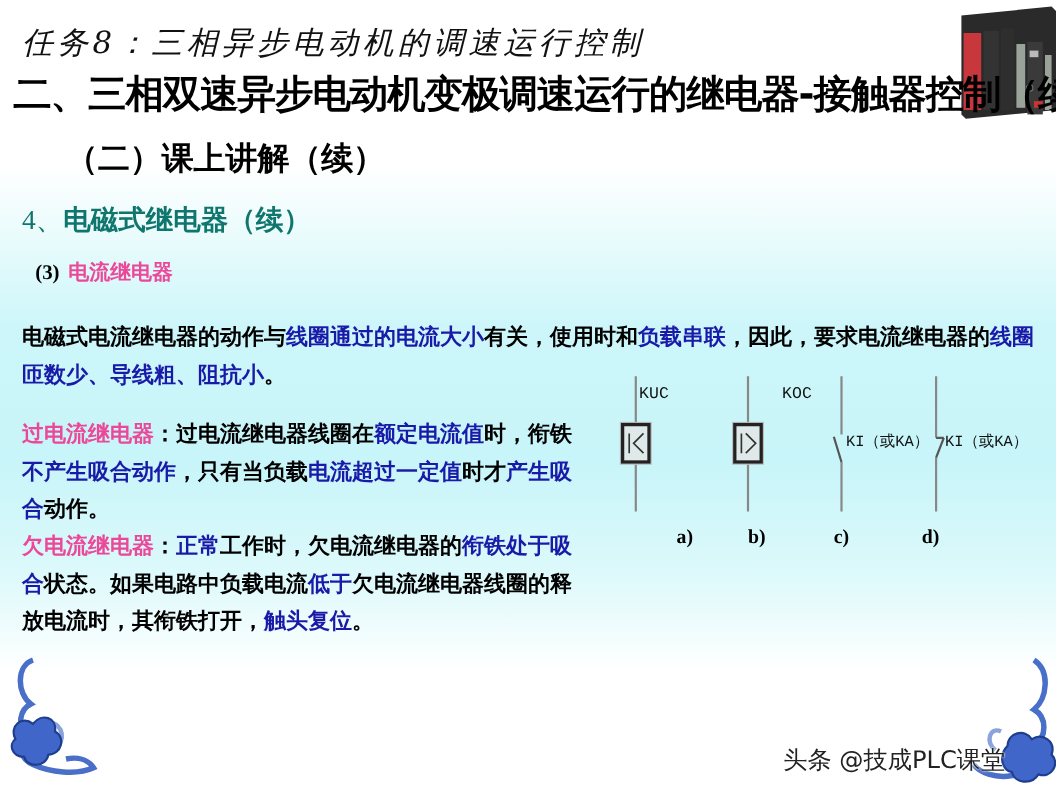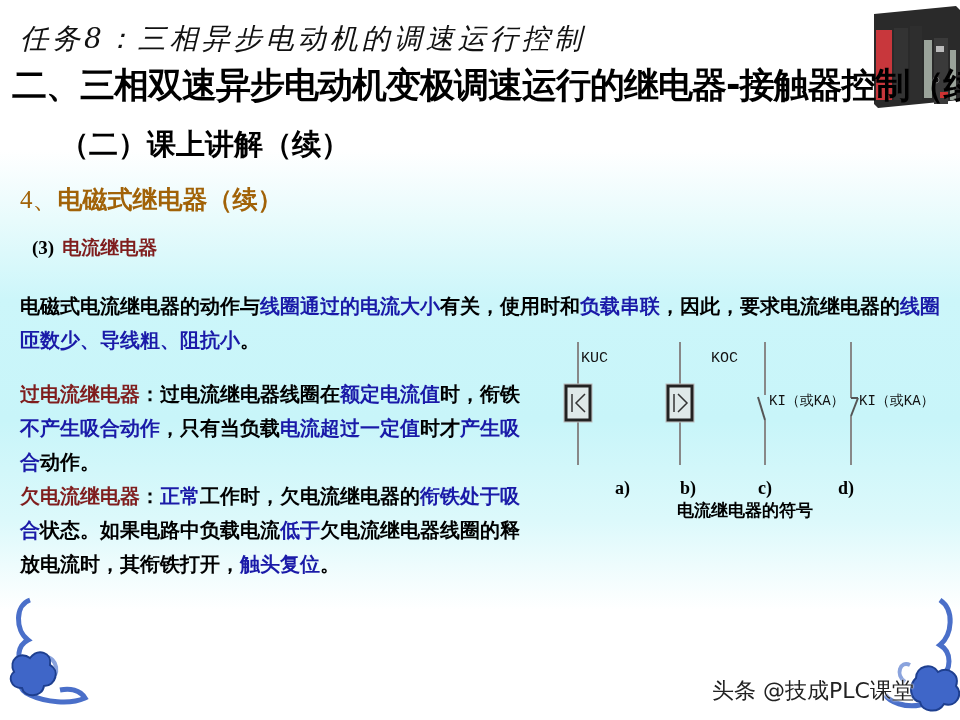--- a/index.html
+++ b/index.html
@@ -14,28 +14,28 @@
     font-size:28px; color:#111; letter-spacing:4px; white-space:nowrap;
   }
   .main-title {
     left:12px; top:62px; font-size:35px; font-weight:bold; color:#000;
     white-space:nowrap; letter-spacing:-1px;
   }
   .sub-title {
     left:60px; top:125px; font-size:29px; font-weight:bold; color:#000; white-space:nowrap;
   }
   .section-title {
-    left:20px; top:183px; font-size:25px; font-weight:bold; color:#a16207; white-space:nowrap;
+    left:20px; top:183px; font-size:25px; font-weight:bold; color:#0f766e; white-space:nowrap;
   }
   .section-title .num { font-family:"Liberation Serif", serif; font-weight:normal; }
   .subsection {
     left:32px; top:235px; font-size:19px; font-weight:bold; white-space:nowrap;
   }
   .subsection .num { font-family:"Liberation Serif", serif; color:#000; margin-right:8px; }
-  .red { color:#7f1d1d; }
+  .red { color:#ec4899; }
   .blue { color:#1a1aa8; }
   .para {
     font-size:20px; font-weight:bold; color:#000; line-height:34px;
   }
   .p1 { left:20px; top:289px; width:930px; }
   .p2 { left:20px; top:377px; width:510px; }
   .p3 { left:20px; top:479px; width:510px; }
   .diagram { left:555px; top:340px; width:400px; height:140px; }
   .caption-letters { left:560px; top:478px; width:370px; height:22px; }
   .caption-letters span {
@@ -137,21 +137,20 @@
 </div>
 
 <div class="abs caption-letters">
   <span style="left:55px;">a)</span>
   <span style="left:120px;">b)</span>
   <span style="left:198px;">c)</span>
   <span style="left:278px;">d)</span>
 </div>
 
 <div class="abs caption">
-  <div>电流继电器的符号</div>
 </div>
 
 <div class="abs ornament-left">
   <svg width="100" height="130" viewBox="0 0 100 130">
     <path d="M30,10 C15,15 15,40 28,50 C18,55 15,70 25,78 C15,85 18,100 30,105 C45,112 70,115 85,108 C80,100 70,98 60,100" fill="none" stroke="#4a6fc9" stroke-width="5"></path>
     <path d="M35,70 C50,60 60,75 55,85" fill="none" stroke="#8aa3dd" stroke-width="4"></path>
     <path d="M14,82 C8,70 20,60 30,68 C38,58 52,62 50,75 C60,80 56,96 44,96 C42,108 24,108 22,98 C10,98 8,86 14,82 Z" fill="#3f66c8" stroke="#1e3f8f" stroke-width="2"></path>
   </svg>
 </div>
 <div class="abs ornament-right">

